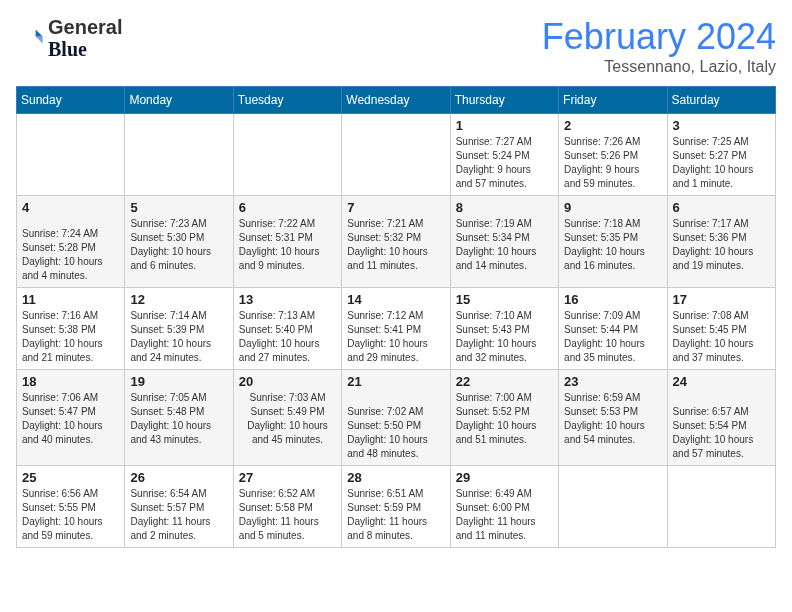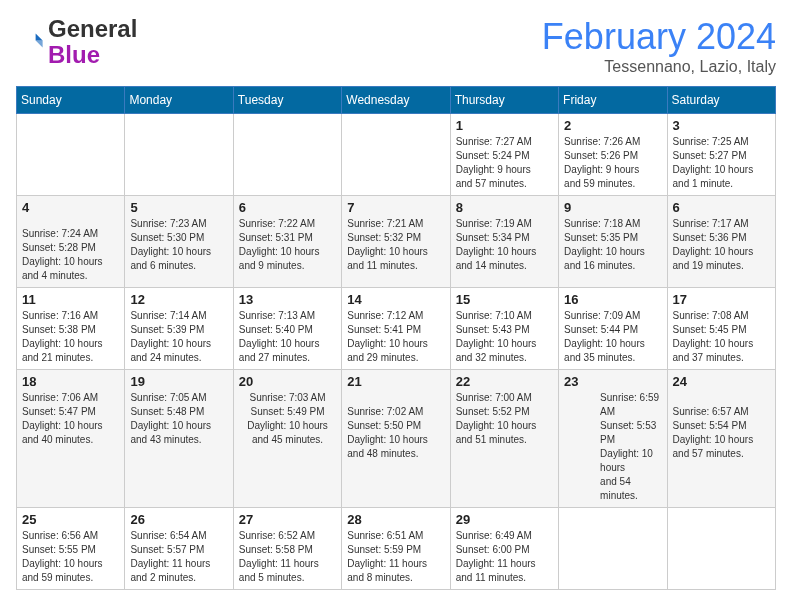--- a/index.html
+++ b/index.html
@@ -15,26 +15,26 @@
       align-items: flex-start;
       justify-content: space-between;
       margin-bottom: 10px;
     }
     .logo {
       display: flex;
       align-items: center;
       gap: 4px;
     }
     .logo-text {
-      font-size: 24px;
+      font-size: 20px;
       font-weight: bold;
       line-height: 1.1;
     }
     .logo-general { color: #333; }
-    .logo-blue { color: #a21caf; }
+    .logo-blue { color: #0f172a; font-family: Liberation Serif, serif; }
     .logo-icon {
       width: 28px;
       height: 28px;
     }
     .title-block {
       text-align: right;
     }
     .month-title {
       font-size: 36px;
       font-weight: normal;
@@ -280,21 +280,21 @@
         </td>
         <td>
           <div class="day-number">22</div>
           <div class="day-info" style="white-space: pre-line;">Sunrise: 7:00 AM
 Sunset: 5:52 PM
 Daylight: 10 hours
 and 51 minutes.</div>
         </td>
         <td>
           <div class="day-number">23</div>
-          <div class="day-info" style="white-space: pre-line; margin-left: 36px;">Sunrise: 6:59 AM
+          <div class="day-info" style="white-space: pre-line;">Sunrise: 6:59 AM
 Sunset: 5:53 PM
 Daylight: 10 hours
 and 54 minutes.</div>
         </td>
         <td>
           <div class="day-number">24</div>
           <div class="day-info" style="white-space: pre-line; margin-top: 16px;">Sunrise: 6:57 AM
 Sunset: 5:54 PM
 Daylight: 10 hours
 and 57 minutes.</div>

